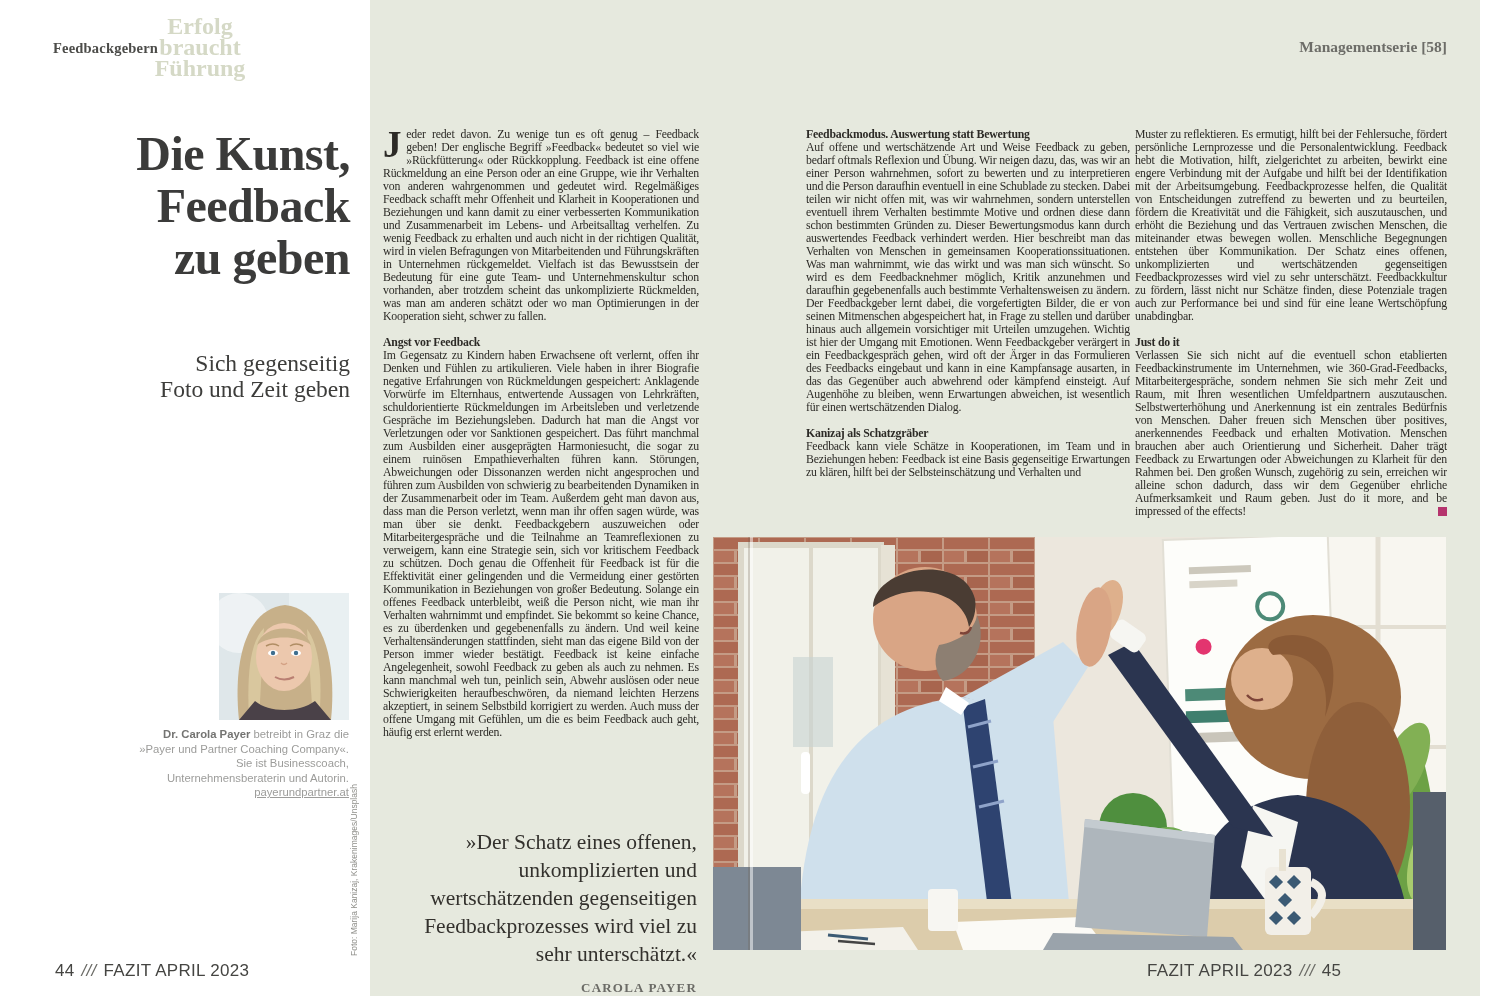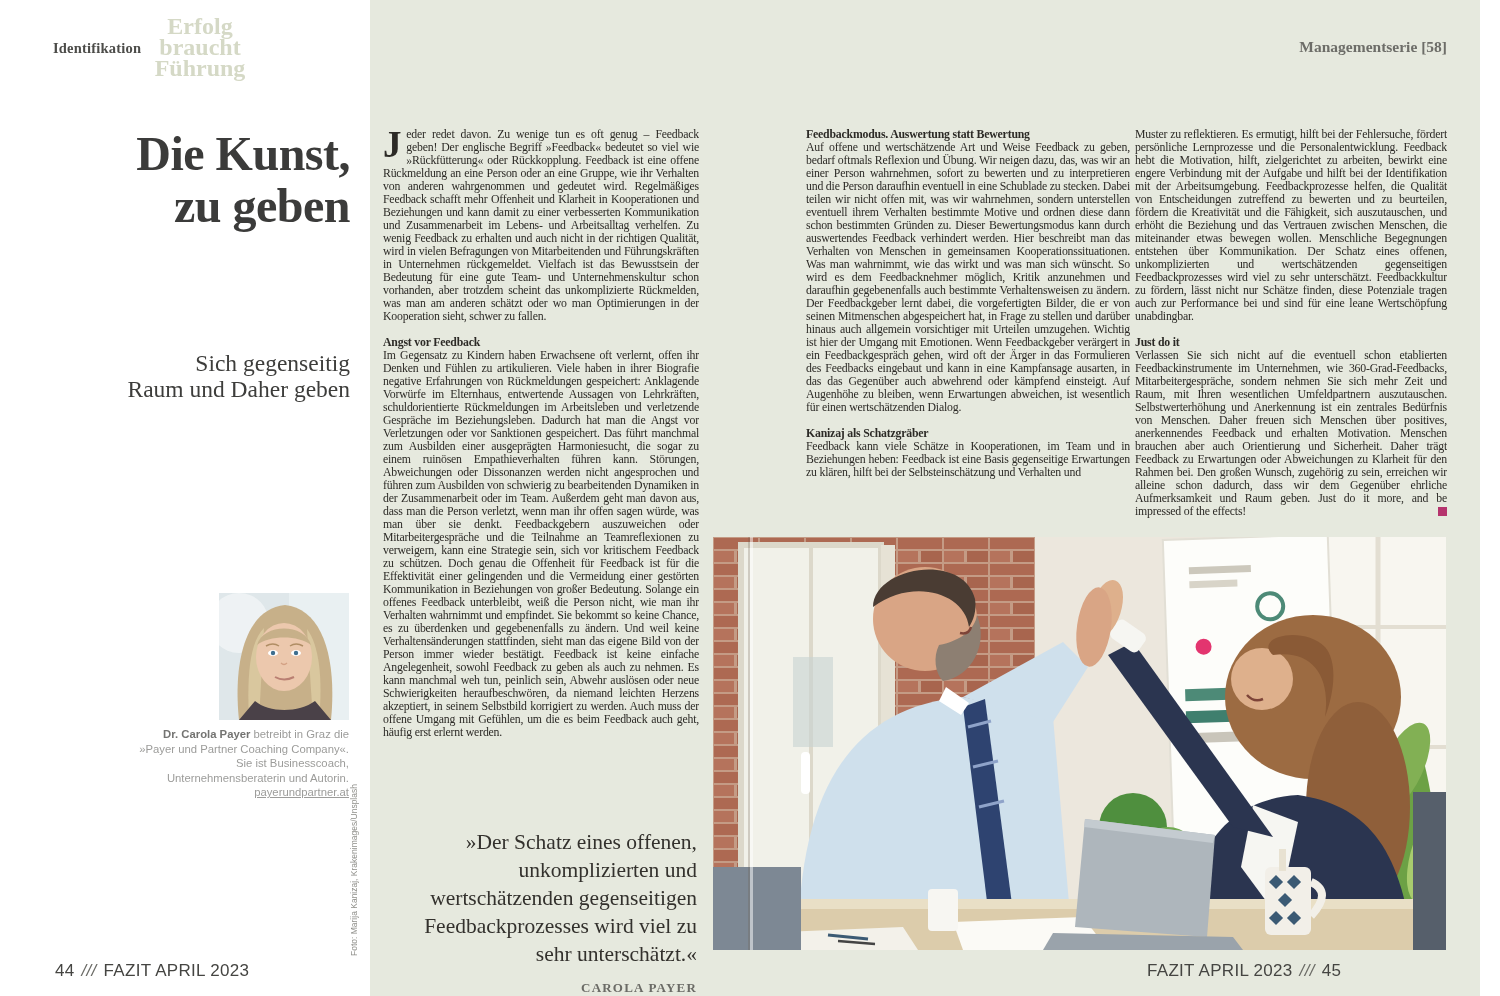--- a/index.html
+++ b/index.html
@@ -67,31 +67,32 @@
 
 <div id="spread">
 
   <div class="panel"></div>
 
   <div class="mast-slogan">
     <div>Erfolg</div>
     <div>braucht</div>
     <div>Führung</div>
   </div>
-  <div class="mast-series">Identifikation</div>
+  <div class="mast-series">Feedbackgebern</div>
 
   <div class="mast-right">Managementserie [58]</div>
 
   <div class="headline">
     <div>Die Kunst,</div>
+    <div>Feedback</div>
     <div>zu geben</div>
   </div>
   <div class="subhead">
     <div>Sich gegenseitig</div>
-    <div>Raum und Daher geben</div>
+    <div>Foto und Zeit geben</div>
   </div>
 
   <div id="col1" class="col">
     <p><span class="dropcap">J</span><span>eder redet davon. Zu wenige tun es oft genug – Feedback geben! Der englische Begriff »Feedback« bedeutet so viel wie »Rückfütterung« oder Rückkopplung. Feedback ist eine offene Rückmeldung an eine Person oder an eine Gruppe, wie ihr Verhalten von anderen wahrgenommen und gedeutet wird. Regelmäßiges Feedback schafft mehr Offenheit und Klarheit in Kooperationen und Beziehungen und kann damit zu einer verbesserten Kommunikation und Zusammenarbeit im Lebens- und Arbeitsalltag verhelfen. Zu wenig Feedback zu erhalten und auch nicht in der richtigen Qualität, wird in vielen Befragungen von Mitarbeitenden und Führungskräften in Unternehmen rückgemeldet. Vielfach ist das Bewusstsein der Bedeutung für eine gute Team- und Unternehmenskultur schon vorhanden, aber trotzdem scheint das unkomplizierte Rückmelden, was man am anderen schätzt oder wo man Optimierungen in der Kooperation sieht, schwer zu fallen.</span></p>
     <h3>Angst vor Feedback</h3>
     <p>Im Gegensatz zu Kindern haben Erwachsene oft verlernt, offen ihr Denken und Fühlen zu artikulieren. Viele haben in ihrer Biografie negative Erfahrungen von Rückmeldungen gespeichert: Anklagende Vorwürfe im Elternhaus, entwertende Aussagen von Lehrkräften, schuldorientierte Rückmeldungen im Arbeitsleben und verletzende Gespräche im Beziehungsleben. Dadurch hat man die Angst vor Verletzungen oder vor Sanktionen gespeichert. Das führt manchmal zum Ausbilden einer ausgeprägten Harmoniesucht, die sogar zu einem ruinösen Empathieverhalten führen kann. Störungen, Abweichungen oder Dissonanzen werden nicht angesprochen und führen zum Ausbilden von schwierig zu bearbeitenden Dynamiken in der Zusammenarbeit oder im Team. Außerdem geht man davon aus, dass man die Person verletzt, wenn man ihr offen sagen würde, was man über sie denkt. Feedbackgebern auszuweichen oder Mitarbeitergespräche und die Teilnahme an Teamreflexionen zu verweigern, kann eine Strategie sein, sich vor kritischem Feedback zu schützen. Doch genau die Offenheit für Feedback ist für die Effektivität einer gelingenden und die Vermeidung einer gestörten Kommunikation in Beziehungen von großer Bedeutung. Solange ein offenes Feedback unterbleibt, weiß die Person nicht, wie man ihr Verhalten wahrnimmt und empfindet. Sie bekommt so keine Chance, es zu überdenken und gegebenenfalls zu ändern. Und weil keine Verhaltensänderungen stattfinden, sieht man das eigene Bild von der Person immer wieder bestätigt. Feedback ist keine einfache Angelegenheit, sowohl Feedback zu geben als auch zu nehmen. Es kann manchmal weh tun, peinlich sein, Abwehr auslösen oder neue Schwierigkeiten heraufbeschwören, da niemand leichten Herzens akzeptiert, in seinem Selbstbild korrigiert zu werden. Auch muss der offene Umgang mit Gefühlen, um die es beim Feedback auch geht, häufig erst erlernt werden.</p>
   </div>
 
   <div class="pullquote">
     <div>»Der Schatz eines offenen, unkomplizierten und wertschätzenden gegenseitigen Feedbackprozesses wird viel zu sehr unterschätzt.«</div>

